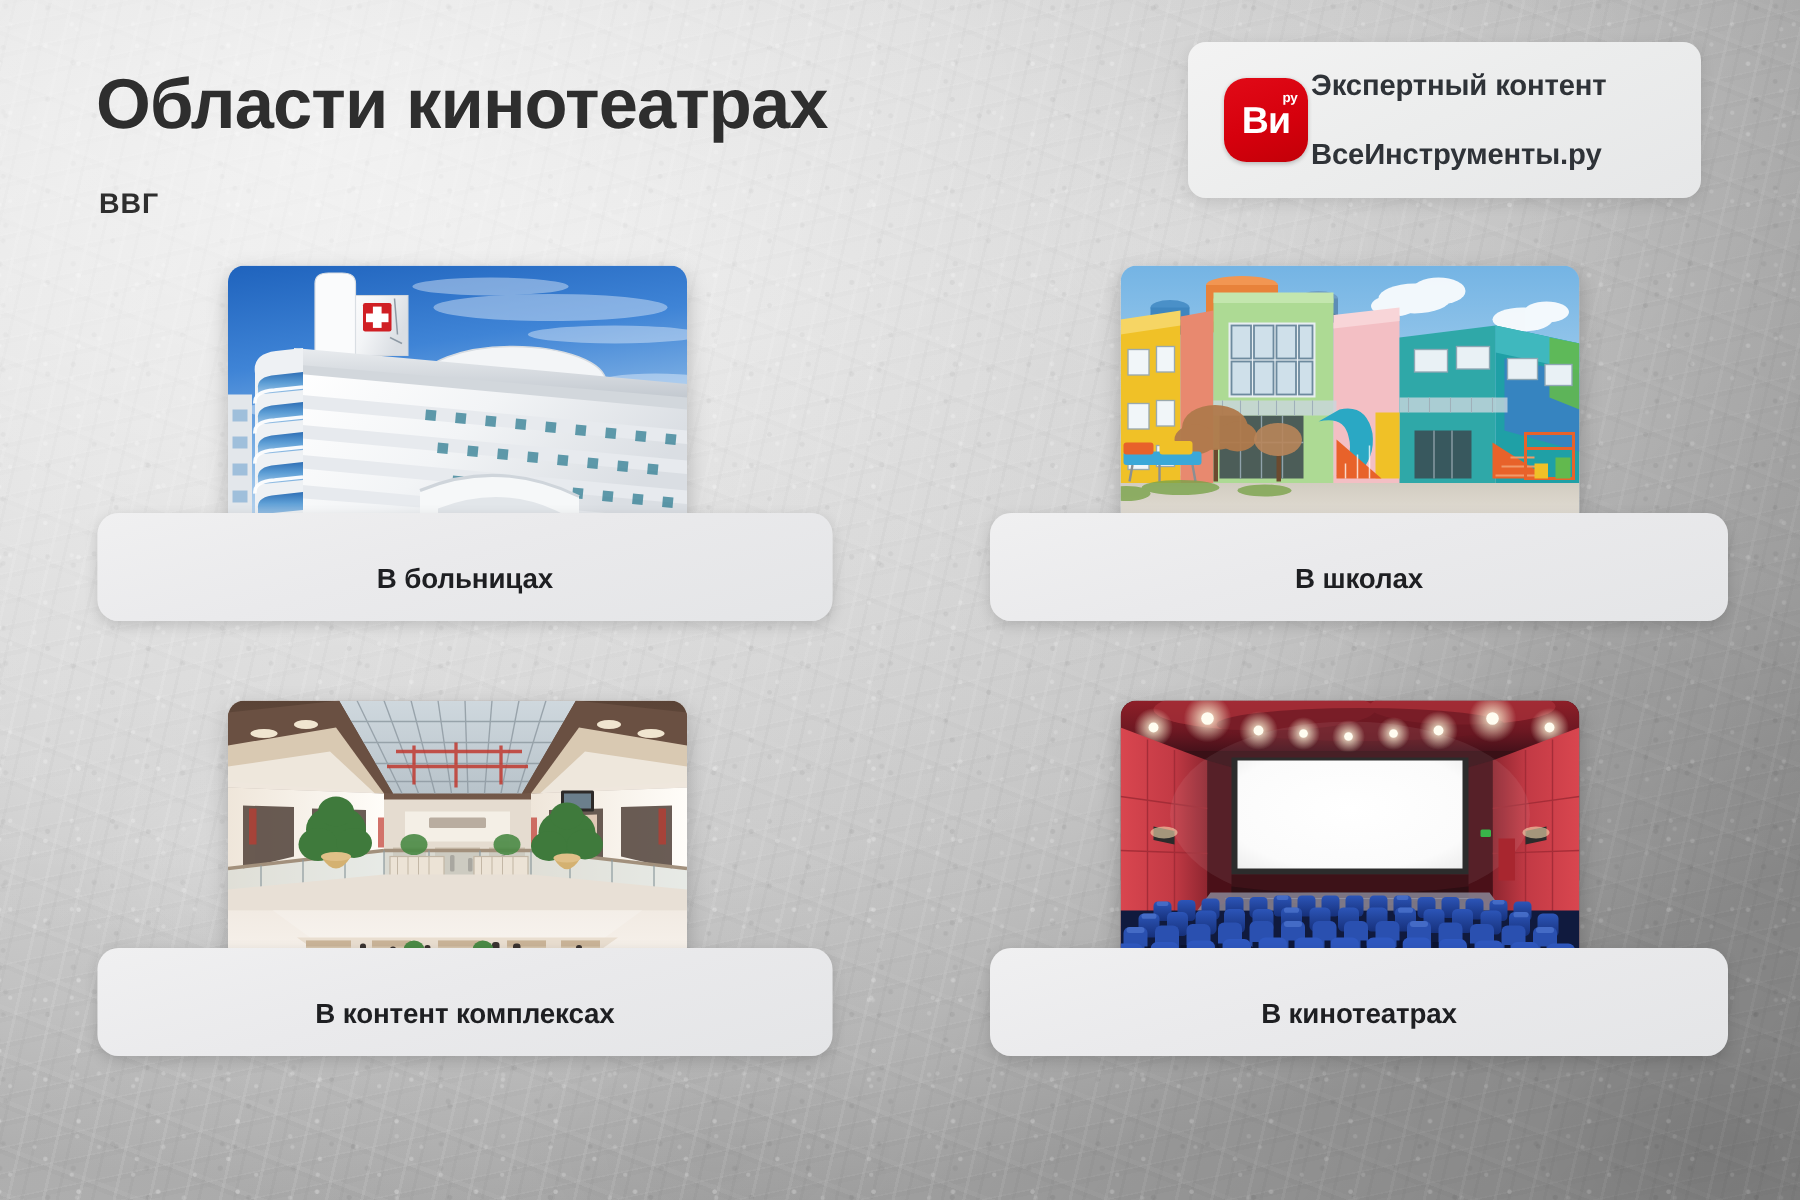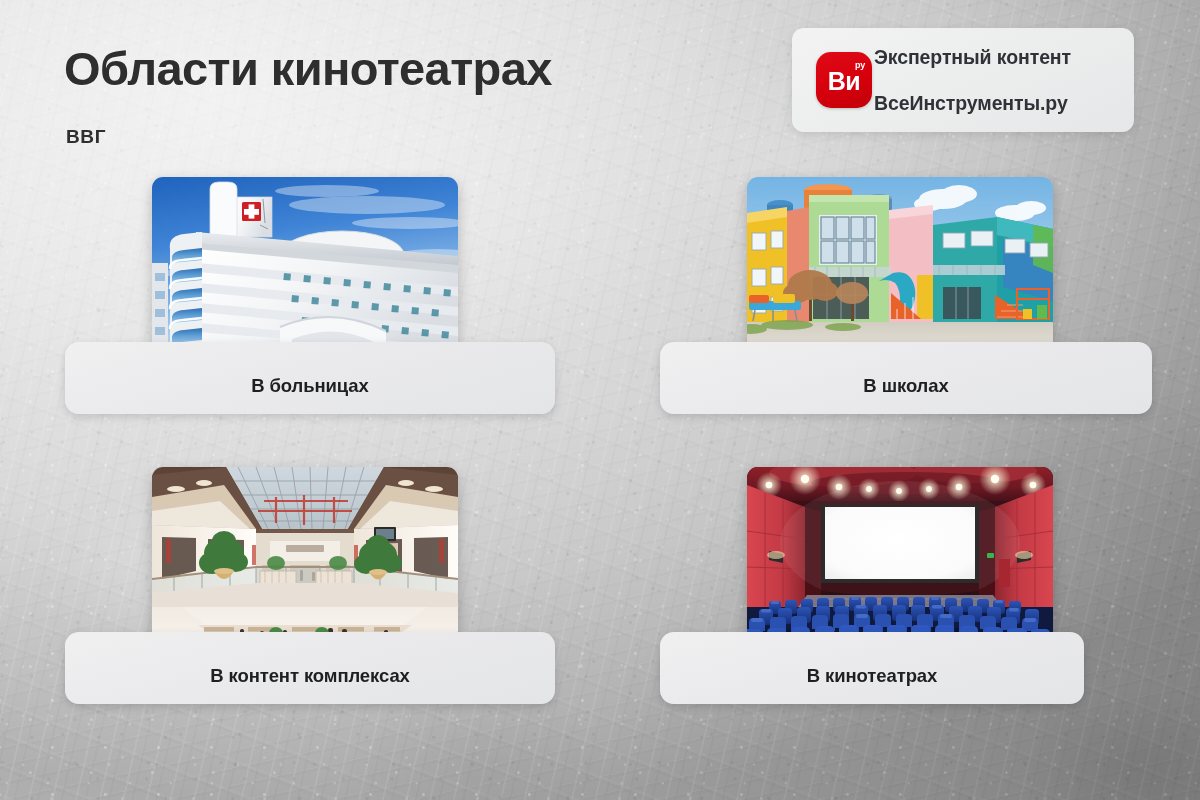--- a/index.html
+++ b/index.html
@@ -127,21 +127,21 @@
   }
 
   
   #card-hospital .card-photo { left:152px; top:177px; width:306px; height:175px; }
   #card-hospital .card-label { left:65px; top:342px; width:490px; height:72px; }
   #card-school   .card-photo { left:747px; top:177px; width:306px; height:175px; }
   #card-school   .card-label { left:660px; top:342px; width:492px; height:72px; }
   #card-mall     .card-photo { left:152px; top:467px; width:306px; height:175px; }
   #card-mall     .card-label { left:65px; top:632px; width:490px; height:72px; }
   #card-cinema   .card-photo { left:747px; top:467px; width:306px; height:175px; }
-  #card-cinema   .card-label { left:660px; top:632px; width:424px; height:72px; }
+  #card-cinema   .card-label { left:660px; top:632px; width:492px; height:72px; }
 </style>
 </head>
 <body>
 
 <div class="bg-root">
   <div class="bg-base"></div>
   <div class="bg-cloud"></div>
   <div class="bg-streak"></div>
   <div class="bg-grain"></div>
   <div class="bg-vig"></div>

